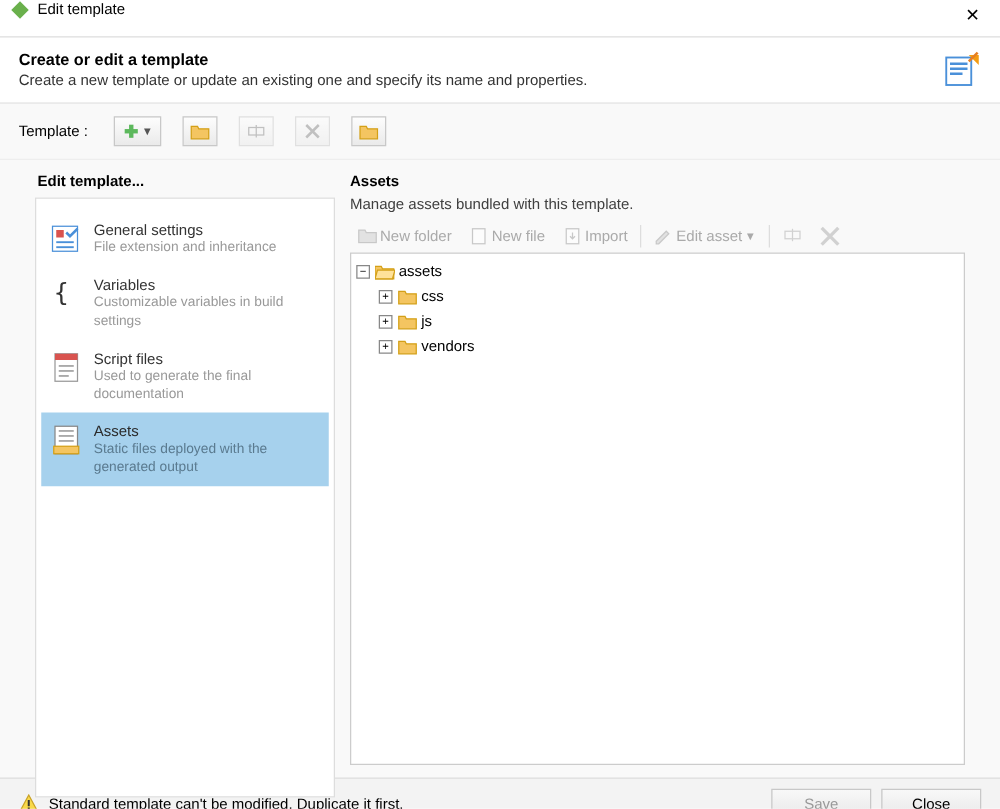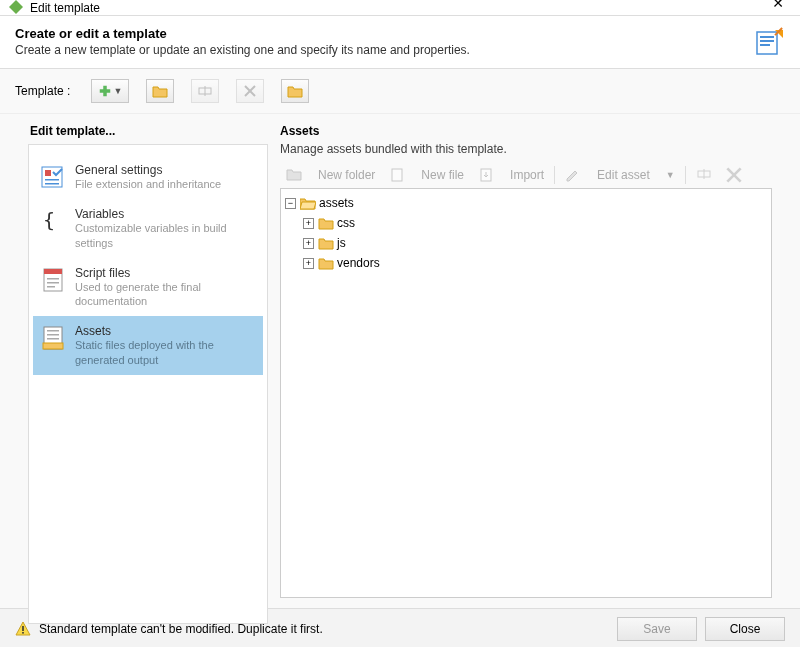--- a/index.html
+++ b/index.html
@@ -1,18 +1,18 @@
 <!DOCTYPE html>
 <html><head>
 <meta charset="utf-8">
 <style>
 * { box-sizing: border-box; margin: 0; padding: 0; }
 body { font-family: "Segoe UI", Tahoma, sans-serif; font-size: 12px; background: #fff; width: 800px; height: 647px; overflow: hidden; }
 
-.titlebar { height: 16px; display: flex; align-items: flex-end; padding: 0 8px; border-bottom: 1px solid #ddd; background: #fff; }
+.titlebar { height: 30px; display: flex; align-items: flex-start; padding: 0 8px; border-bottom: 1px solid #ddd; background: #fff; }
 .titlebar .icon { width: 16px; height: 16px; margin-right: 6px; }
 .titlebar .title { flex: 1; font-size: 12px; color: #000; }
 .titlebar .close { font-size: 14px; padding: 4px 8px; cursor: pointer; }
 
 .header { padding: 10px 15px; display: flex; align-items: flex-start; border-bottom: 1px solid #ddd; }
 .header-text { flex: 1; }
 .header-text h2 { font-size: 13px; font-weight: bold; margin-bottom: 2px; }
 .header-text p { font-size: 12px; color: #333; }
 .header-icon { width: 32px; height: 32px; }
 
@@ -36,21 +36,21 @@
 .side-item .si-title { font-size: 12px; color: #333; }
 .side-item .si-desc { font-size: 11px; color: #999; line-height: 1.3; }
 .side-item.selected { background: #a6d1ed; }
 .side-item.selected .si-title { color: #2a2a2a; }
 .side-item.selected .si-desc { color: #5a7a8f; }
 
 .main { flex: 1; display: flex; flex-direction: column; }
 .main h3 { font-size: 12px; font-weight: bold; margin-bottom: 4px; }
 .main-desc { font-size: 12px; color: #404040; margin-bottom: 6px; }
 .asset-toolbar { display: flex; align-items: center; gap: 2px; padding: 2px 0; border-bottom: 0; }
-.asset-btn { display: flex; align-items: center; gap: 16px; padding: 3px 6px; color: #aaa; font-size: 12px; cursor: pointer; justify-content: flex-end; }
+.asset-btn { display: flex; align-items: center; gap: 2px; padding: 3px 6px; color: #aaa; font-size: 12px; cursor: pointer; justify-content: flex-end; }
 .asset-btn .ab-icon { width: 16px; height: 16px; opacity: 0.5; }
 .sep { width: 1px; height: 18px; background: #ddd; margin: 0 2px; }
 .tree-box { flex: 1; border: 1px solid #ccc; background: #fff; padding: 4px; overflow: auto; }
 .tree-node { display: flex; align-items: center; height: 20px; font-size: 12px; }
 .tree-toggle { width: 11px; height: 11px; border: 1px solid #888; display: flex; align-items: center; justify-content: center; font-size: 9px; line-height: 1; margin-right: 4px; cursor: pointer; background: #fff; }
 .tree-folder { width: 16px; height: 14px; margin-right: 3px; }
 .tree-indent-1 { padding-left: 18px; }
 
 .footer { height: 40px; border-top: 1px solid #ddd; background: #f3f3f3; display: flex; align-items: center; padding: 0 15px; gap: 8px; }
 .footer .warn-icon { width: 16px; height: 16px; }

